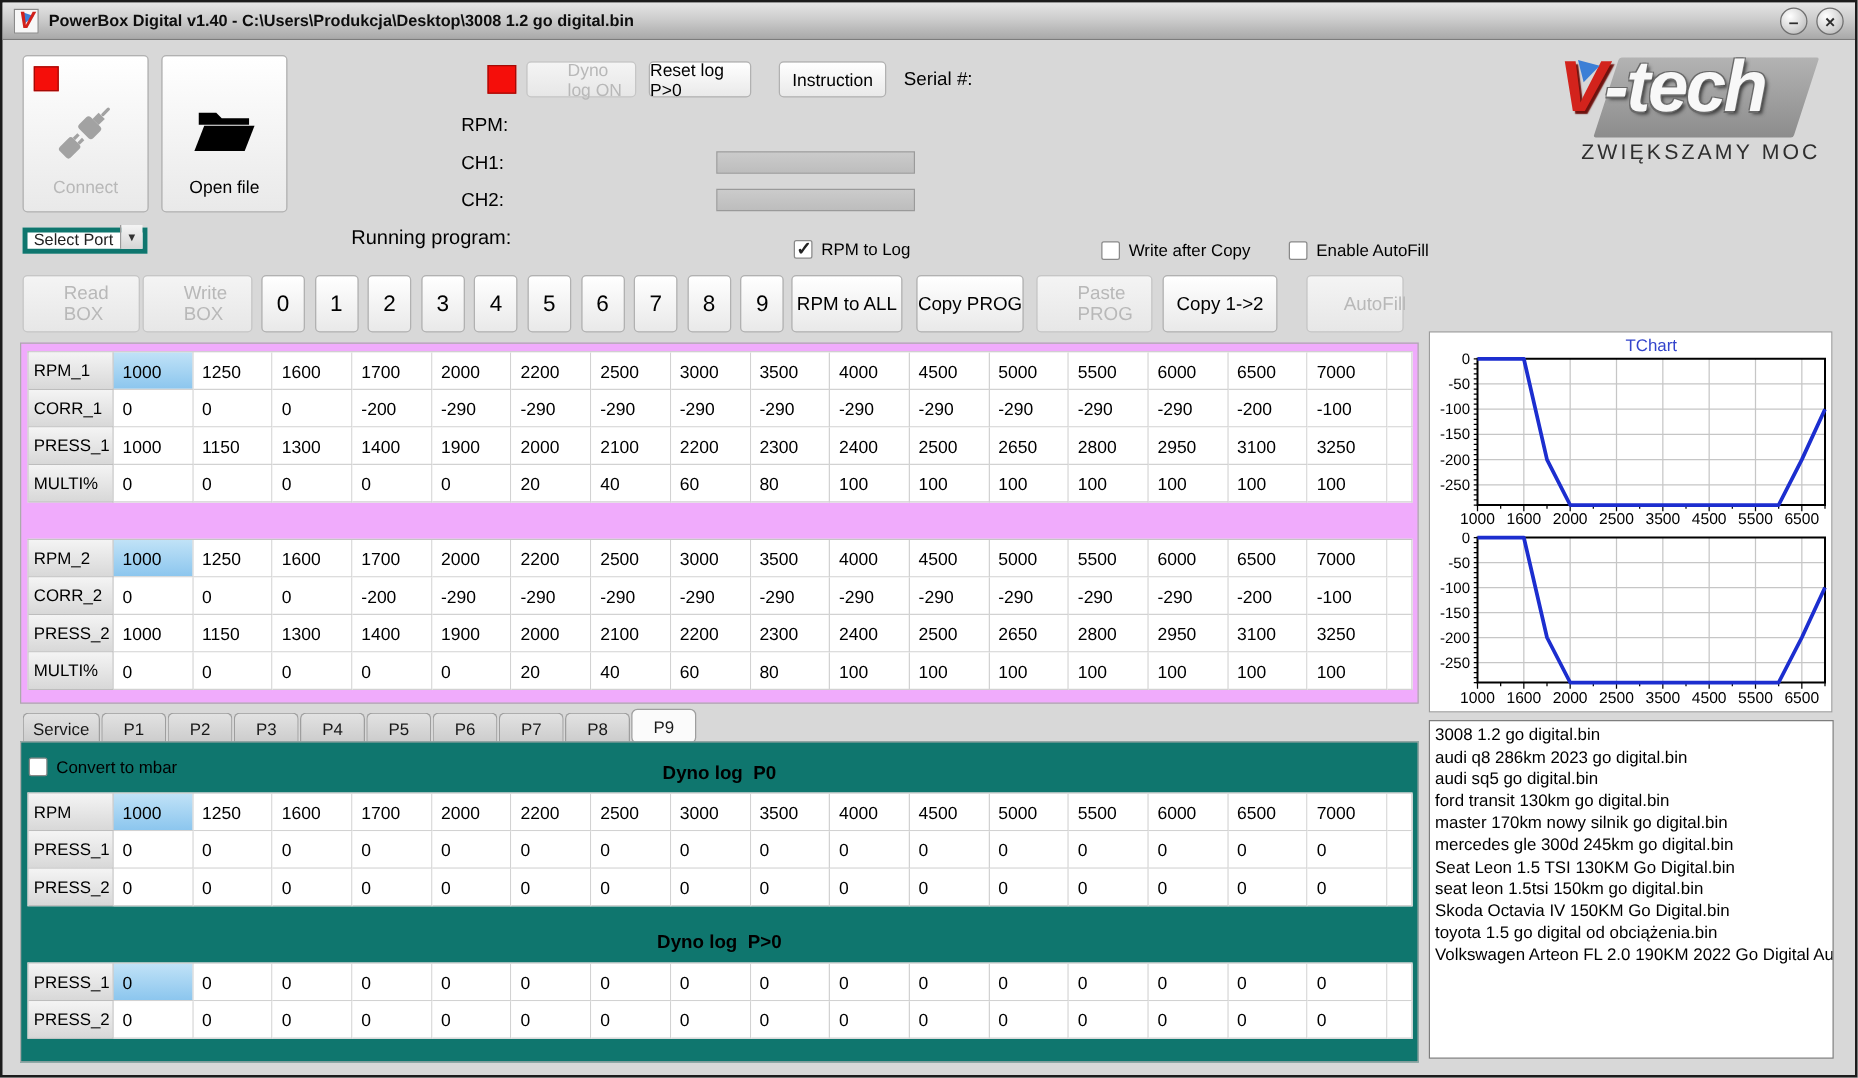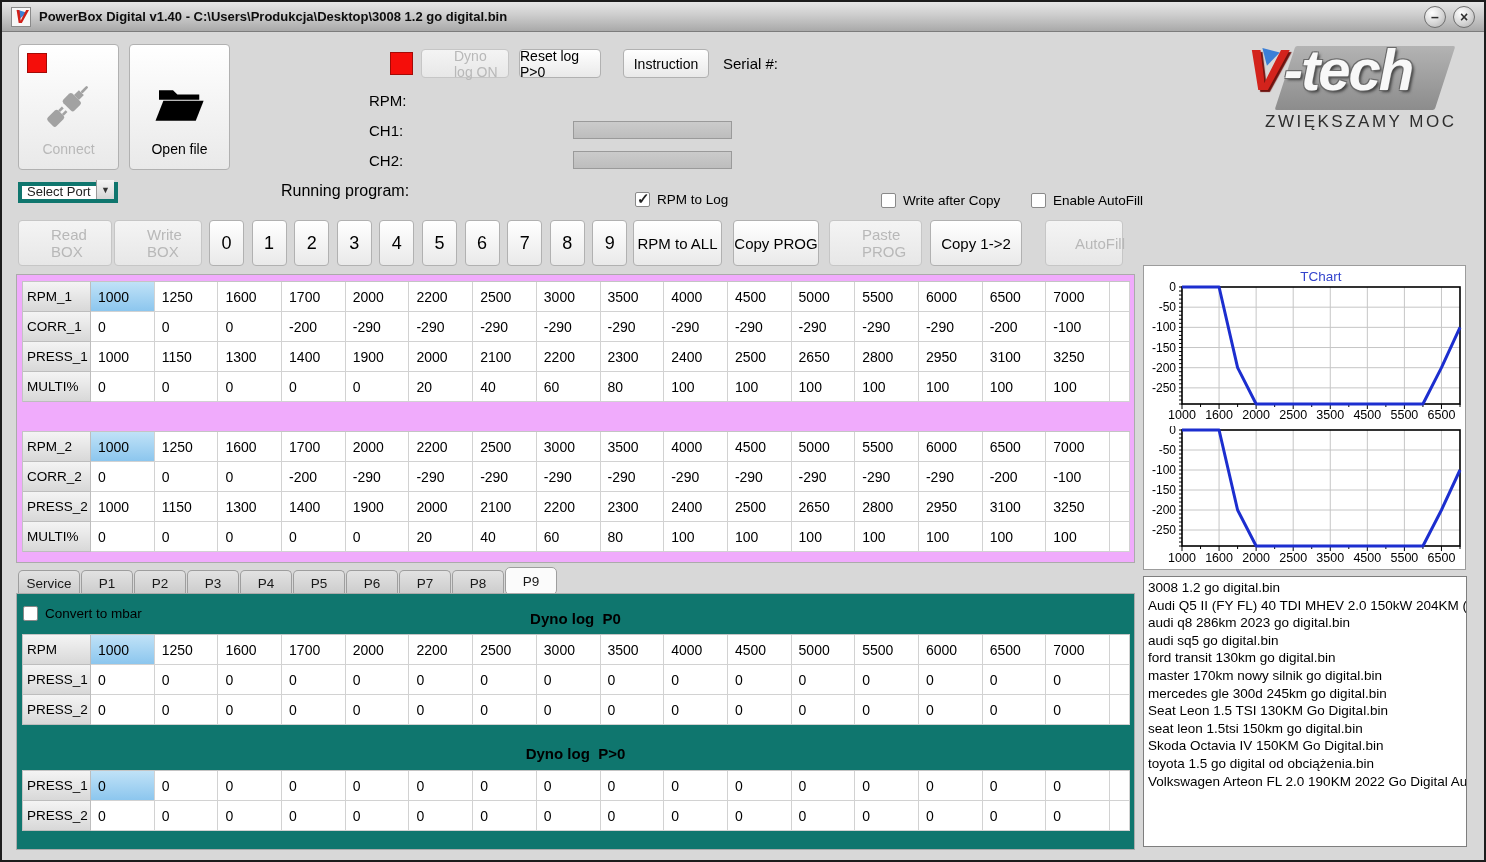--- a/index.html
+++ b/index.html
@@ -644,21 +644,20 @@
         <text x="186.26666666666668" y="136" text-anchor="middle" font-size="12.5" fill="#000" font-family="Liberation Sans, sans-serif">3500</text>
         <text x="223.33333333333334" y="136" text-anchor="middle" font-size="12.5" fill="#000" font-family="Liberation Sans, sans-serif">4500</text>
         <text x="260.4" y="136" text-anchor="middle" font-size="12.5" fill="#000" font-family="Liberation Sans, sans-serif">5500</text>
         <text x="297.46666666666664" y="136" text-anchor="middle" font-size="12.5" fill="#000" font-family="Liberation Sans, sans-serif">6500</text>
         <polyline points="38,4 56.53333333333333,4 75.06666666666666,4 93.6,84 112.13333333333334,120 130.66666666666669,120 149.2,120 167.73333333333332,120 186.26666666666668,120 204.8,120 223.33333333333334,120 241.86666666666667,120 260.4,120 278.93333333333334,120 297.46666666666664,84 316,44" fill="none" stroke="#1c2ecf" stroke-width="3" stroke-linejoin="round"></polyline>
       </svg>
   </div>
 
   <div id="filelist">
       <div class="fitem">3008 1.2 go digital.bin</div>
-      <div class="fitem">Audi Q5 II (FY FL) 40 TDI MHEV 2.0 150kW 204KM (</div>
       <div class="fitem">audi q8 286km 2023 go digital.bin</div>
       <div class="fitem">audi sq5 go digital.bin</div>
       <div class="fitem">ford transit 130km go digital.bin</div>
       <div class="fitem">master 170km nowy silnik go digital.bin</div>
       <div class="fitem">mercedes gle 300d 245km go digital.bin</div>
       <div class="fitem">Seat Leon 1.5 TSI 130KM Go Digital.bin</div>
       <div class="fitem">seat leon 1.5tsi 150km go digital.bin</div>
       <div class="fitem">Skoda Octavia IV 150KM Go Digital.bin</div>
       <div class="fitem">toyota 1.5 go digital od obciążenia.bin</div>
       <div class="fitem">Volkswagen Arteon FL 2.0 190KM 2022 Go Digital Au</div>

